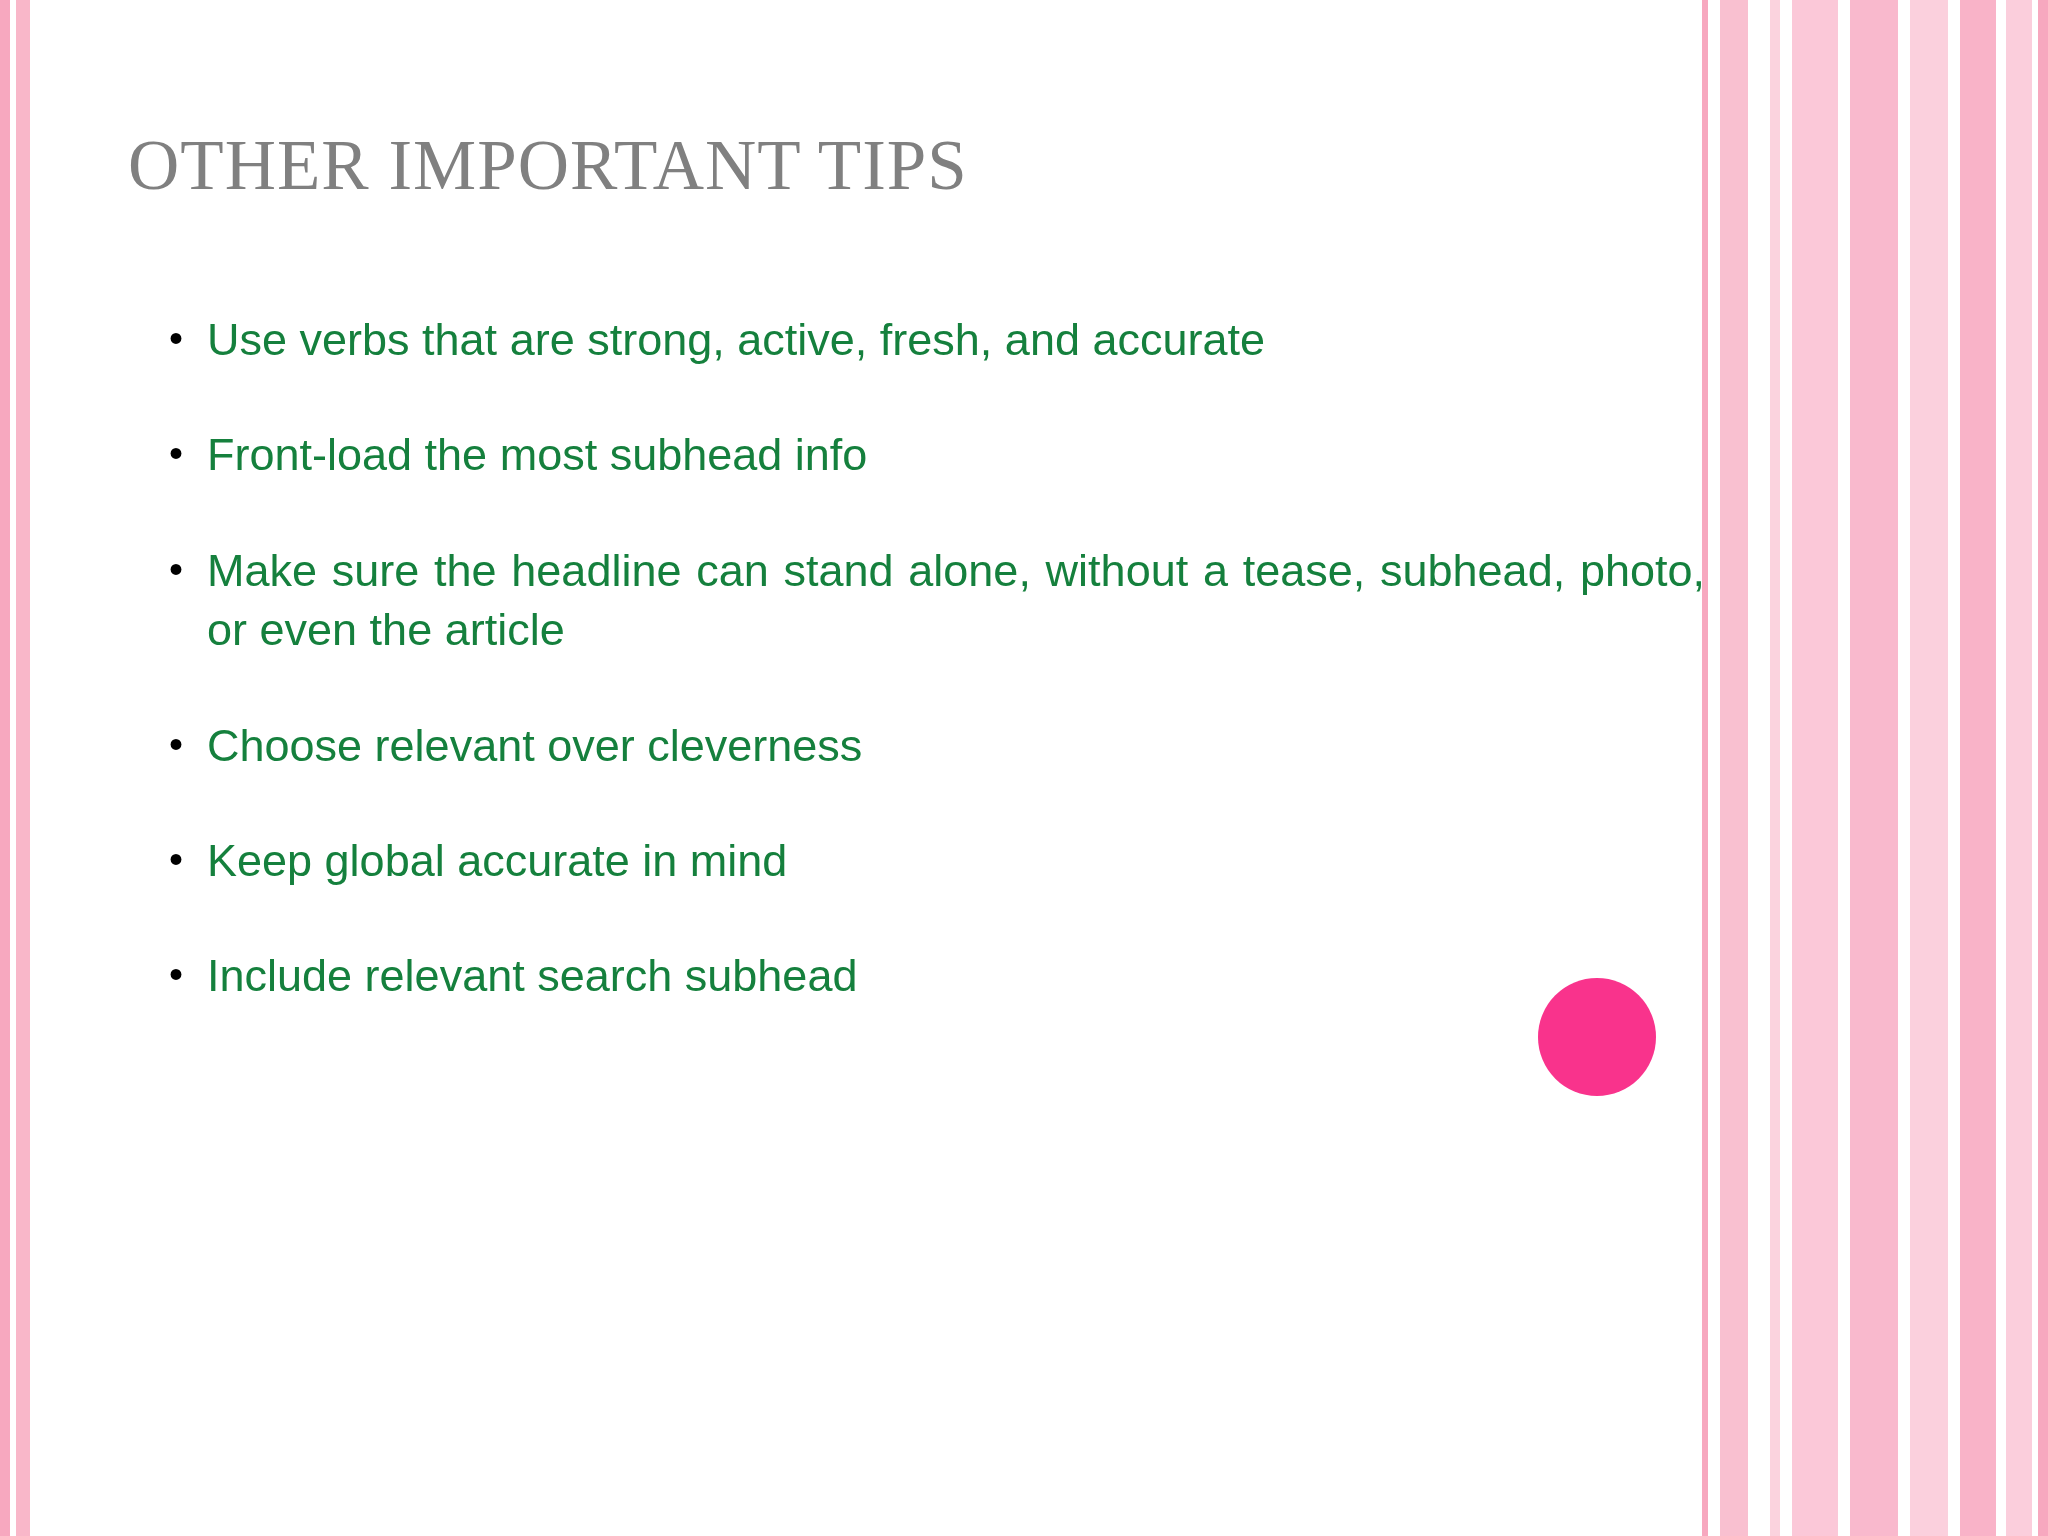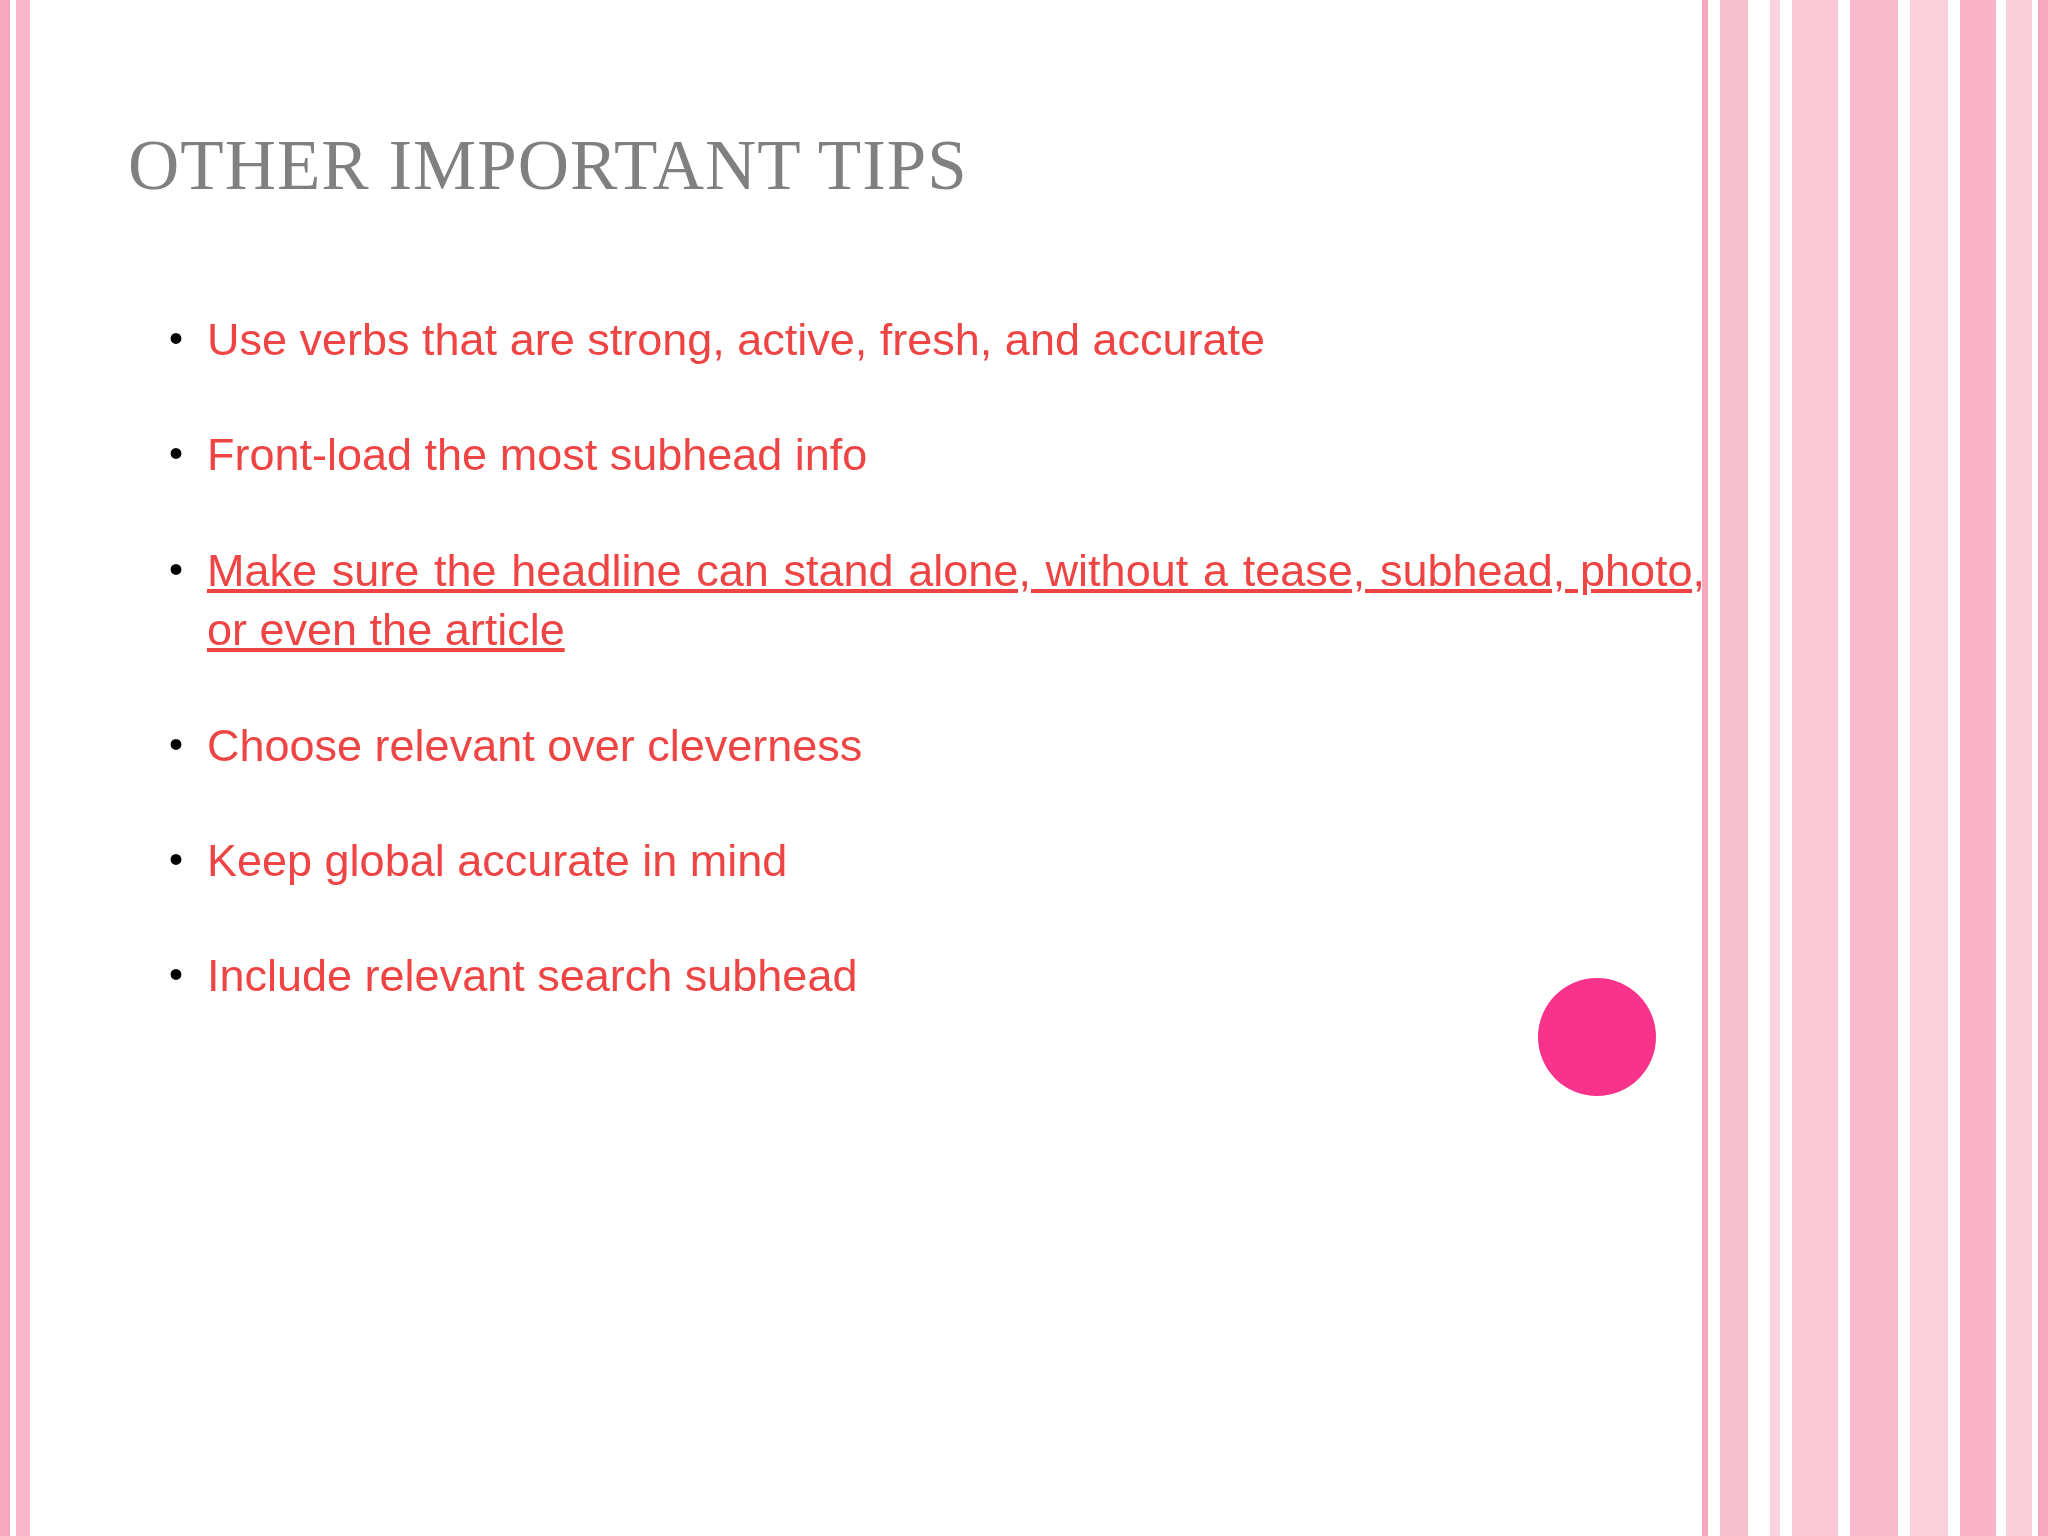--- a/index.html
+++ b/index.html
@@ -173,27 +173,26 @@
     line-height: 1.32;
     color: #000000;
     text-align: center;
     padding-top: 2px;
   }
 
   .bullet-text {
     flex: 1;
     font-size: 45px;
     line-height: 1.32;
-    color: #ef4444;
+    color: #15803d;
   }
 
   .bullet-text.justified {
     text-align: justify;
     text-align-last: left;
-    text-decoration: underline;
   }
 
   .pink-dot {
     position: absolute;
     right: 392px;
     bottom: 440px;
     width: 118px;
     height: 118px;
     border-radius: 50%;
     background: #f9338c;

